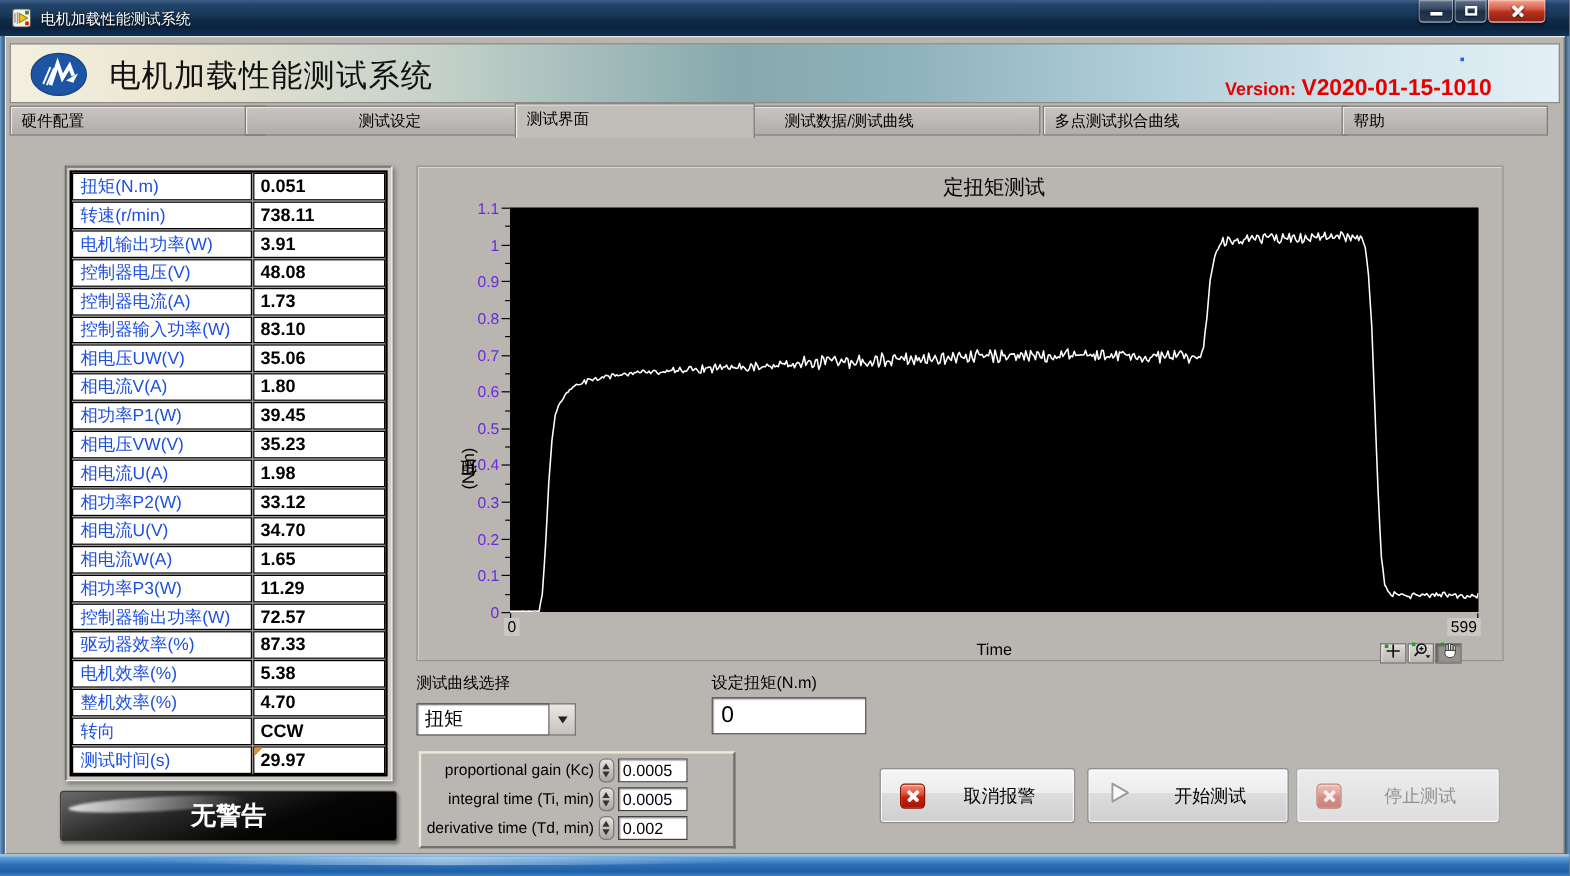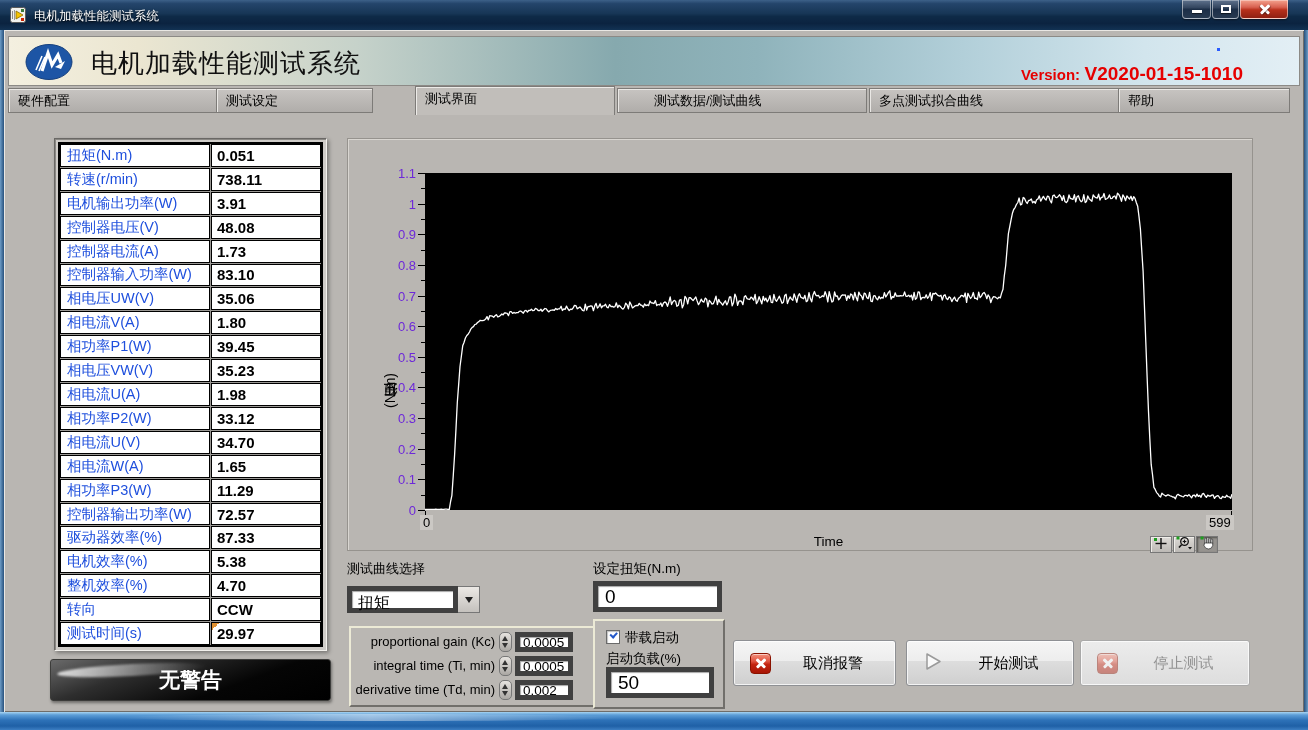--- a/index.html
+++ b/index.html
@@ -42,21 +42,21 @@
   .logo{ position:absolute; left:16px; top:6px; }
   .header-title{ position:absolute; left:82px; top:9px; font-size:26px; color:#101010; letter-spacing:1px; }
   .version{ position:absolute; right:56px; top:26px; color:#e60000; font-weight:bold; white-space:nowrap; }
   .version .vl{ font-size:15px; } .version .vv{ font-size:19px; }
   .header-dot{ position:absolute; left:1208px; top:11px; width:3px; height:3px; background:#2a5cff; }
 
   
   .tab{ position:absolute; top:88px; height:25px; background:linear-gradient(180deg,#c7c4c1,#b0adaa);
     border:1px solid #7d7b78; box-shadow:inset 1px 1px 0 #eae8e5; font-size:13px; line-height:23px;
     padding-left:9px; color:#000; cursor:default; }
-  .tab.active{ top:86px; height:29px; background:#c1beba; box-shadow:inset 1px 1px 0 #edebe8; border-bottom:none; z-index:2; }
+  .tab.active{ top:86px; height:29px; background:#c1beba; box-shadow:inset 1px 1px 0 #edebe8; border-bottom:none; z-index:2;margin-left:14px; }
 
   
   .table-frame{ position:absolute; left:54px; top:138px; width:273px; height:513px; padding:3px;
     background:#cfccc8; border:1px solid #6a6865; border-right-color:#f2f0ec; border-bottom-color:#f2f0ec;
     box-shadow:2px 2px 4px rgba(0,0,0,.35), inset 1px 1px 0 #8a8884; }
   .data-table{ width:100%; height:100%; display:grid; grid-template-columns:150px 1fr; gap:1px;
     background:#9a9894; border:2px solid #000; }
   .cell{ background:#fff; display:flex; align-items:center; padding-left:6px; border:1px solid #000; position:relative; }
   .cell.lab{ color:#1e4fdd; font-size:14.5px; }
   .cell.val{ color:#000; font-size:15px; font-weight:bold; padding-left:5px; }
@@ -83,21 +83,21 @@
   .xtick{ position:absolute; width:1px; background:#000; }
   .xtick-label{ position:absolute; font-size:13px; color:#000; background:#cbc8c4; padding:0 3px; }
   .time-label{ position:absolute; left:425px; top:534px; width:807px; text-align:center; font-size:13.5px; color:#000; }
   .palette{ position:absolute; left:1150px; top:536px; display:flex; gap:1px; }
   .pal-btn{ width:22px; height:17px; background:linear-gradient(180deg,#dedbd7,#bcb9b5); border:1px solid #777;
     box-shadow:inset 1px 1px 0 #f0eeea; display:flex; align-items:center; justify-content:center; }
   .pal-btn.pressed{ background:#96938f; box-shadow:inset 1px 1px 2px #55534f; }
 
   
   .small-label{ position:absolute; font-size:13px; color:#000; }
-  .sunken{ background:#fff; border:5px solid #404040; box-shadow:inset 1px 1px 1px rgba(0,0,0,.35); }
+  .sunken{ background:#fff; border:1px solid #404040; box-shadow:inset 1px 1px 1px rgba(0,0,0,.35); }
   .curve-select{ position:absolute; left:347px; top:586px; width:133px; height:27px; display:flex; }
   .cs-field{ flex:1; font-size:16px; color:#000; padding:2px 0 0 6px; }
   .cs-btn{ width:22px; background:linear-gradient(180deg,#ece9e5,#c4c1bd); border:1px solid #777;
     border-left:none; display:flex; align-items:center; justify-content:center; }
   .arrow-down{ width:0; height:0; border-left:4.5px solid transparent; border-right:4.5px solid transparent; border-top:6px solid #222; }
 
   .pid-panel{ position:absolute; left:349px; top:626px; width:264px; height:81px; background:#bab7b3;
     border:2px solid; border-color:#ecead6 #716f6b #716f6b #ecead6; padding-top:3px; }
   .pid-row{ position:relative; height:24px; }
   .pid-lab{ position:absolute; left:0; top:0; width:144px; text-align:right; font-size:13px; line-height:22px; color:#000; }
@@ -173,21 +173,21 @@
     <div class="header-title">电机加载性能测试系统</div>
     <div class="version">
       <span class="vl">Version:</span>
       <span class="vv">V2020-01-15-1010</span>
     </div>
     <div class="header-dot"></div>
   </div>
 
   <div id="tabs">
       <div class="tab" style="left: 8px; width: 214px;">硬件配置</div>
-      <div class="tab" style="left: 216px; width: 157px;">测试设定</div>
+      <div class="tab" style="left: 204px; width: 233px; text-align: center;">测试设定</div>
       <div class="tab active" style="left: 415px; width: 200px;">测试界面</div>
       <div class="tab" style="left: 617px; width: 250px; padding-left: 36px;">测试数据/测试曲线</div>
       <div class="tab" style="left: 869px; width: 254px;">多点测试拟合曲线</div>
       <div class="tab" style="left: 1118px; width: 172px;">帮助</div>
     </div>
 
   <div class="table-frame">
     <div class="data-table" id="dataTable">
         <div class="cell lab">扭矩(N.m)</div>
         <div class="cell val">0.051</div>
@@ -232,20 +232,21 @@
         <div class="cell lab">测试时间(s)</div>
         <div class="cell val">29.97<div class="cell-marker"></div></div>
       </div>
   </div>
 
   <div class="alarm">
     <span>无警告</span>
   </div>
 
   <div class="chart-box"></div>
+  <div class="chart-title">定扭矩测试</div>
   <div class="ylabel">扭矩(N.m)</div>
   <div class="plot">
     <svg id="plotSvg" width="807" height="337" viewBox="0 0 807 337">
       <rect x="0" y="0" width="807" height="337" fill="#000"></rect>
       <polyline id="curve" points="0.0,336.3 1.3,336.3 2.7,336.3 4.0,336.3 5.4,336.3 6.7,336.3 8.1,336.3 9.4,336.3 10.8,336.1 12.1,336.3 13.5,336.3 14.8,336.3 16.2,336.1 17.5,336.3 18.9,336.3 20.2,336.1 21.6,336.2 22.9,336.3 24.3,336.3 25.6,328.5 26.9,322.3 28.3,302.0 29.6,281.8 31.0,255.6 32.3,229.5 33.7,211.1 35.0,193.5 36.4,183.0 37.7,172.8 39.1,169.2 40.4,165.0 41.8,162.5 43.1,161.2 44.5,159.0 45.8,156.1 47.2,154.3 48.5,153.7 49.8,151.5 51.2,151.1 52.5,149.5 53.9,148.6 55.2,147.3 56.6,147.7 57.9,147.5 59.3,147.2 60.6,146.1 62.0,143.6 63.3,146.9 64.7,142.7 66.0,142.8 67.4,143.2 68.7,144.2 70.1,142.6 71.4,141.7 72.8,144.0 74.1,143.4 75.4,142.5 76.8,141.0 78.1,141.9 79.5,139.8 80.8,140.0 82.2,140.4 83.5,142.6 84.9,138.6 86.2,138.7 87.6,140.4 88.9,139.4 90.3,140.2 91.6,139.6 93.0,139.7 94.3,138.4 95.7,138.0 97.0,139.1 98.3,140.2 99.7,137.8 101.0,137.4 102.4,139.0 103.7,137.5 105.1,137.4 106.4,136.2 107.8,137.7 109.1,137.4 110.5,135.4 111.8,136.0 113.2,137.5 114.5,137.7 115.9,136.2 117.2,138.3 118.6,136.7 119.9,135.5 121.3,135.9 122.6,137.8 123.9,138.9 125.3,137.4 126.6,137.2 128.0,136.8 129.3,137.4 130.7,135.5 132.0,136.6 133.4,135.8 134.7,135.8 136.1,133.2 137.4,137.5 138.8,135.9 140.1,136.4 141.5,133.1 142.8,135.7 144.2,137.5 145.5,136.1 146.8,136.5 148.2,134.9 149.5,132.4 150.9,132.6 152.2,135.8 153.6,134.9 154.9,133.9 156.3,135.7 157.6,137.5 159.0,137.9 160.3,131.1 161.7,137.0 163.0,133.6 164.4,133.5 165.7,132.8 167.1,133.1 168.4,137.7 169.8,132.8 171.1,130.4 172.4,135.1 173.8,133.6 175.1,130.9 176.5,134.8 177.8,132.9 179.2,132.9 180.5,131.2 181.9,134.2 183.2,134.8 184.6,131.6 185.9,133.5 187.3,133.3 188.6,134.1 190.0,133.6 191.3,129.8 192.7,134.6 194.0,132.2 195.4,133.5 196.7,135.2 198.0,136.1 199.4,134.4 200.7,130.1 202.1,131.8 203.4,135.9 204.8,129.0 206.1,131.5 207.5,134.9 208.8,133.9 210.2,132.8 211.5,132.5 212.9,132.6 214.2,130.4 215.6,132.0 216.9,132.3 218.3,134.2 219.6,130.9 220.9,132.7 222.3,131.9 223.6,132.6 225.0,128.0 226.3,129.9 227.7,130.0 229.0,130.6 230.4,127.6 231.7,132.6 233.1,131.5 234.4,132.0 235.8,130.0 237.1,133.5 238.5,130.0 239.8,128.9 241.2,129.9 242.5,133.3 243.9,129.0 245.2,124.0 246.5,131.5 247.9,128.7 249.2,127.4 250.6,128.2 251.9,133.3 253.3,132.3 254.6,127.0 256.0,126.5 257.3,134.8 258.7,131.4 260.0,123.4 261.4,125.3 262.7,130.8 264.1,124.7 265.4,124.7 266.8,126.3 268.1,127.6 269.4,125.8 270.8,124.0 272.1,127.9 273.5,131.7 274.8,129.5 276.2,126.2 277.5,128.4 278.9,129.1 280.2,125.1 281.6,126.2 282.9,133.9 284.3,127.4 285.6,128.9 287.0,131.1 288.3,130.7 289.7,127.3 291.0,123.1 292.4,131.6 293.7,126.4 295.0,129.1 296.4,130.3 297.7,132.1 299.1,129.6 300.4,127.8 301.8,131.9 303.1,129.2 304.5,123.8 305.8,124.0 307.2,132.8 308.5,129.8 309.9,121.1 311.2,124.3 312.6,132.4 313.9,128.2 315.3,127.9 316.6,128.4 317.9,131.7 319.3,123.8 320.6,122.7 322.0,125.6 323.3,126.1 324.7,126.5 326.0,124.1 327.4,125.3 328.7,127.2 330.1,121.3 331.4,130.6 332.8,128.3 334.1,123.7 335.5,127.2 336.8,130.8 338.2,123.3 339.5,127.6 340.9,125.1 342.2,128.9 343.5,126.6 344.9,122.7 346.2,129.3 347.6,129.7 348.9,121.3 350.3,126.8 351.6,128.2 353.0,125.7 354.3,123.2 355.7,126.8 357.0,130.3 358.4,129.2 359.7,122.5 361.1,121.3 362.4,130.5 363.8,126.8 365.1,123.9 366.5,126.1 367.8,127.4 369.1,120.8 370.5,124.8 371.8,129.3 373.2,122.8 374.5,120.7 375.9,124.3 377.2,124.9 378.6,125.7 379.9,122.3 381.3,128.6 382.6,127.7 384.0,119.6 385.3,125.6 386.7,128.8 388.0,121.9 389.4,118.5 390.7,122.0 392.0,122.9 393.4,122.3 394.7,124.8 396.1,124.0 397.4,122.7 398.8,123.6 400.1,118.6 401.5,122.5 402.8,128.9 404.2,118.6 405.5,123.8 406.9,129.1 408.2,127.9 409.6,118.9 410.9,123.4 412.3,122.9 413.6,126.8 415.0,125.3 416.3,122.8 417.6,121.9 419.0,122.1 420.3,121.9 421.7,127.3 423.0,122.6 424.4,125.3 425.7,120.9 427.1,122.1 428.4,126.9 429.8,119.4 431.1,124.3 432.5,127.8 433.8,119.1 435.2,122.1 436.5,123.1 437.9,126.7 439.2,120.1 440.5,120.9 441.9,124.8 443.2,125.6 444.6,119.4 445.9,128.1 447.3,128.7 448.6,122.9 450.0,122.7 451.3,125.6 452.7,126.8 454.0,123.4 455.4,125.7 456.7,124.4 458.1,125.1 459.4,119.6 460.8,124.0 462.1,121.9 463.5,119.4 464.8,117.8 466.1,126.1 467.5,123.6 468.8,124.4 470.2,119.8 471.5,123.2 472.9,122.9 474.2,123.0 475.6,122.7 476.9,122.9 478.3,122.7 479.6,118.9 481.0,123.4 482.3,123.3 483.7,122.2 485.0,123.9 486.4,122.1 487.7,127.0 489.1,119.4 490.4,126.4 491.7,125.1 493.1,118.9 494.4,119.1 495.8,126.7 497.1,124.6 498.5,124.3 499.8,124.9 501.2,121.8 502.5,125.3 503.9,123.6 505.2,119.6 506.6,127.5 507.9,120.3 509.3,121.1 510.6,120.0 512.0,121.5 513.3,122.7 514.6,123.1 516.0,122.3 517.3,127.1 518.7,122.6 520.0,121.7 521.4,125.4 522.7,126.6 524.1,123.9 525.4,124.8 526.8,128.6 528.1,126.1 529.5,124.1 530.8,127.2 532.2,128.3 533.5,125.3 534.9,124.3 536.2,122.3 537.6,122.7 538.9,123.9 540.2,120.0 541.6,129.4 542.9,120.3 544.3,123.2 545.6,125.5 547.0,123.5 548.3,119.5 549.7,125.3 551.0,125.2 552.4,126.5 553.7,119.2 555.1,124.7 556.4,123.1 557.8,120.4 559.1,119.4 560.5,121.6 561.8,125.7 563.1,121.9 564.5,124.0 565.8,129.5 567.2,125.6 568.5,123.7 569.9,123.8 571.2,124.8 572.6,125.8 573.9,124.2 575.3,124.9 576.6,120.1 578.0,116.3 579.3,102.9 580.7,92.5 582.0,77.0 583.4,60.6 584.7,54.0 586.1,46.6 587.4,40.3 588.7,36.5 590.1,34.6 591.4,31.5 592.8,29.5 594.1,25.0 595.5,31.9 596.8,31.1 598.2,24.5 599.5,25.4 600.9,28.6 602.2,30.5 603.6,27.4 604.9,27.3 606.3,25.9 607.6,29.9 609.0,28.5 610.3,30.2 611.6,26.7 613.0,25.9 614.3,22.8 615.7,28.1 617.0,25.7 618.4,23.4 619.7,25.8 621.1,27.0 622.4,23.1 623.8,23.7 625.1,27.5 626.5,29.9 627.8,22.9 629.2,22.0 630.5,24.3 631.9,24.6 633.2,23.4 634.6,21.8 635.9,23.8 637.2,27.5 638.6,22.7 639.9,28.4 641.3,29.6 642.6,28.0 644.0,21.9 645.3,25.4 646.7,25.8 648.0,26.4 649.4,21.6 650.7,28.8 652.1,23.7 653.4,22.8 654.8,26.9 656.1,28.7 657.5,27.7 658.8,21.6 660.2,29.5 661.5,28.4 662.8,23.0 664.2,25.9 665.5,26.9 666.9,28.2 668.2,21.9 669.6,23.8 670.9,24.7 672.3,25.1 673.6,21.2 675.0,27.1 676.3,24.3 677.7,24.2 679.0,20.5 680.4,26.4 681.7,25.7 683.1,24.8 684.4,21.9 685.7,25.6 687.1,25.3 688.4,23.5 689.8,23.0 691.1,26.0 692.5,20.2 693.8,21.5 695.2,24.3 696.5,28.3 697.9,21.9 699.2,24.0 700.6,27.7 701.9,22.9 703.3,24.7 704.6,26.0 706.0,23.3 707.3,27.5 708.7,23.7 710.0,25.4 711.3,29.5 712.7,33.3 714.0,43.6 715.4,56.0 716.7,76.6 718.1,98.3 719.4,132.3 720.8,169.0 722.1,203.5 723.5,238.4 724.8,265.5 726.2,291.7 727.5,301.5 728.9,314.3 730.2,316.4 731.6,319.6 732.9,320.9 734.2,322.9 735.6,324.0 736.9,320.2 738.3,321.5 739.6,322.3 741.0,323.1 742.3,322.0 743.7,322.0 745.0,322.8 746.4,323.2 747.7,324.0 749.1,324.1 750.4,325.8 751.8,322.2 753.1,321.3 754.5,322.4 755.8,322.8 757.2,323.5 758.5,323.9 759.8,322.3 761.2,322.3 762.5,323.1 763.9,321.6 765.2,323.2 766.6,324.9 767.9,322.4 769.3,322.0 770.6,323.9 772.0,321.1 773.3,323.4 774.7,322.4 776.0,324.3 777.4,320.8 778.7,320.5 780.1,323.0 781.4,324.4 782.7,322.1 784.1,323.0 785.4,323.1 786.8,322.1 788.1,322.0 789.5,325.4 790.8,323.6 792.2,322.7 793.5,323.0 794.9,325.2 796.2,325.6 797.6,323.4 798.9,324.2 800.3,324.4 801.6,322.3 803.0,323.7 804.3,323.9 805.7,325.3 807.0,321.1" fill="none" stroke="#fff" stroke-width="1.3" stroke-linejoin="round"></polyline>
     </svg>
   </div>
   <div id="ticks">
       <div class="ytick-label" style="left: 382px; top: 166px;">1.1</div>
       <div class="ytick" style="left: 418px; width: 7px; top: 173px;"></div>
@@ -351,28 +352,20 @@
           <div class="up"></div>
           <div class="dn"></div>
         </div>
         <input class="pid-field sunken" value="0.002" style="">
       </div>
     </div>
 
   <div class="small-label" style="left:593px; top:560px; font-size:13.5px;">设定扭矩(N.m)</div>
   <input class="big-input sunken" style="left: 593px; top: 581px; width: 129px; height: 31px;" value="0">
 
-  <div class="load-group">
-    <div class="checkbox">
-        <div class="mark"></div>
-      </div>
-    <div class="small-label" style="left:30px; top:8px; font-size:13.5px;">带载启动</div>
-    <div class="small-label" style="left:11px; top:29px; font-size:13.5px;">启动负载(%)</div>
-    <input class="big-input sunken" style="left: 11px; top: 46px; width: 108px; height: 31px;" value="50">
-  </div>
 
   <div id="actions">
       <div class="action-btn" style="left: 733px; width: 163px;">
         <div class="ico red-x"></div>
         <div class="lab">取消报警</div>
       </div>
       <div class="action-btn" style="left: 906px; width: 168px; justify-content: space-between;">
         <div class="ico"><svg width="21" height="21" viewBox="0 0 21 21">
             <polygon points="4,3 17,10.5 4,18" fill="#fafafa" stroke="#9a9a9a" stroke-width="1.5" stroke-linejoin="round"></polygon>
           </svg></div>

